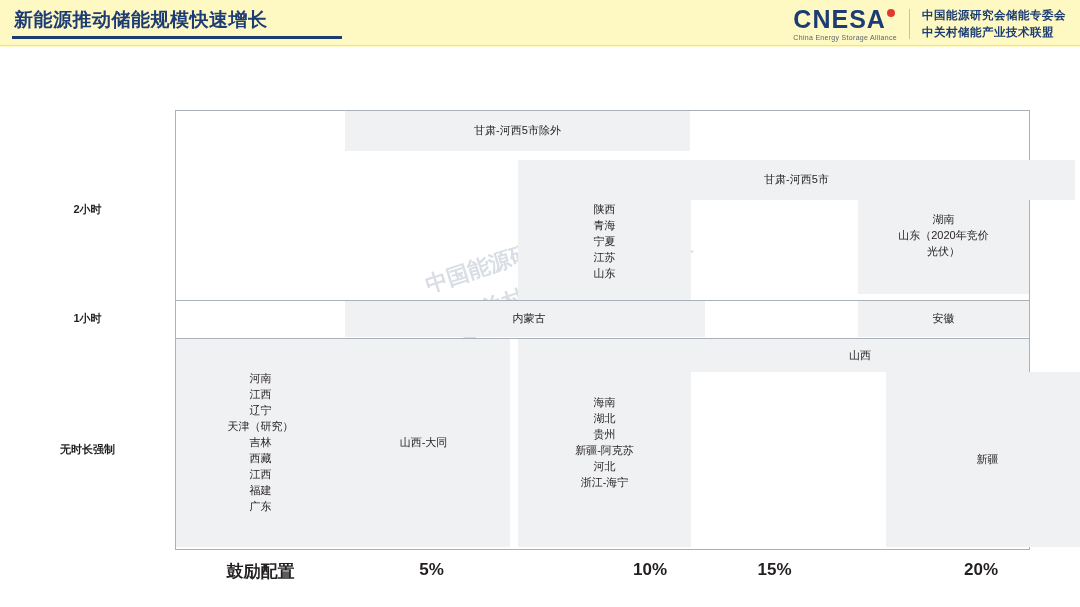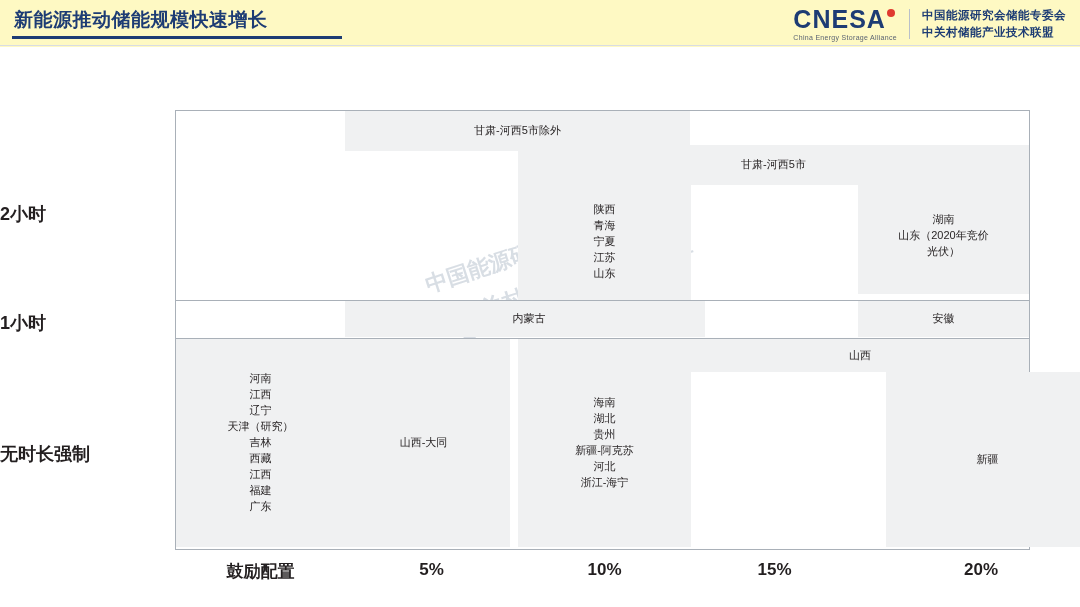--- a/index.html
+++ b/index.html
@@ -144,21 +144,22 @@
     line-height: 1.45;
     color: #231f20;
     white-space: pre-line;
   }
 
   
   .row-label {
     position: absolute;
     left: 0;
     width: 175px;
-    font-size: 18px;
+    text-align: center;
+    font-size: 11px;
     font-weight: bold;
     color: #231f20;
   }
 
   
   .x-label {
     position: absolute;
     top: 560px;
     text-align: center;
     font-size: 17px;
@@ -239,21 +240,21 @@
 <div class="wm wm-d">中关村储能产业技术联盟</div>
 
 <div class="chart">
   <div class="chart-frame"></div>
   <div class="hline" style="top:190px;"></div>
   <div class="hline" style="top:228px;"></div>
 </div>
 
 <div class="block" style="left:345px; top:111px; width:345px; height:40px;">甘肃-河西5市除外</div>
 
-<div class="block" style="left:518px; top:145px; width:511px; height:40px;">甘肃-河西5市</div>
+<div class="block" style="left:518px; top:160px; width:557px; height:40px;">甘肃-河西5市</div>
 
 <div class="block" style="left:518px; top:184px; width:173px; height:116px;">陕西
 青海
 宁夏
 江苏
 山东</div>
 
 <div class="block" style="left:858px; top:178px; width:171px; height:116px;">湖南
 山东（2020年竞价
 光伏）</div>
@@ -284,15 +285,15 @@
 <div class="block" style="left:691px; top:339px; width:338px; height:33px;">山西</div>
 
 <div class="block" style="left:886px; top:372px; width:203px; height:175px;">新疆</div>
 
 <div class="row-label" style="top:202px;">2小时</div>
 <div class="row-label" style="top:311px;">1小时</div>
 <div class="row-label" style="top:442px;">无时长强制</div>
 
 <div class="x-label" style="left:176px; width:169px;">鼓励配置</div>
 <div class="x-label" style="left:345px; width:173px;">5%</div>
-<div class="x-label" style="left:518px; width:173px;">10%</div>
+<div class="x-label" style="left:494px; width:173px;text-align:right;">10%</div>
 <div class="x-label" style="left:691px; width:167px;">15%</div>
 <div class="x-label" style="left:827px; width:171px;text-align:right;">20%</div>
 
 </body></html>

